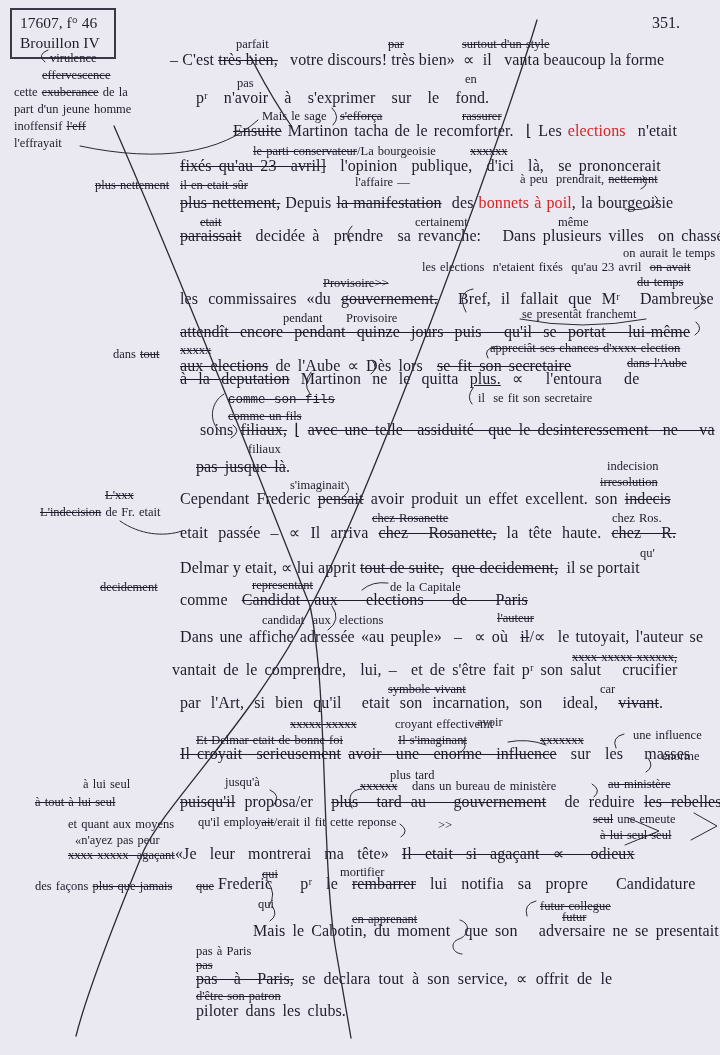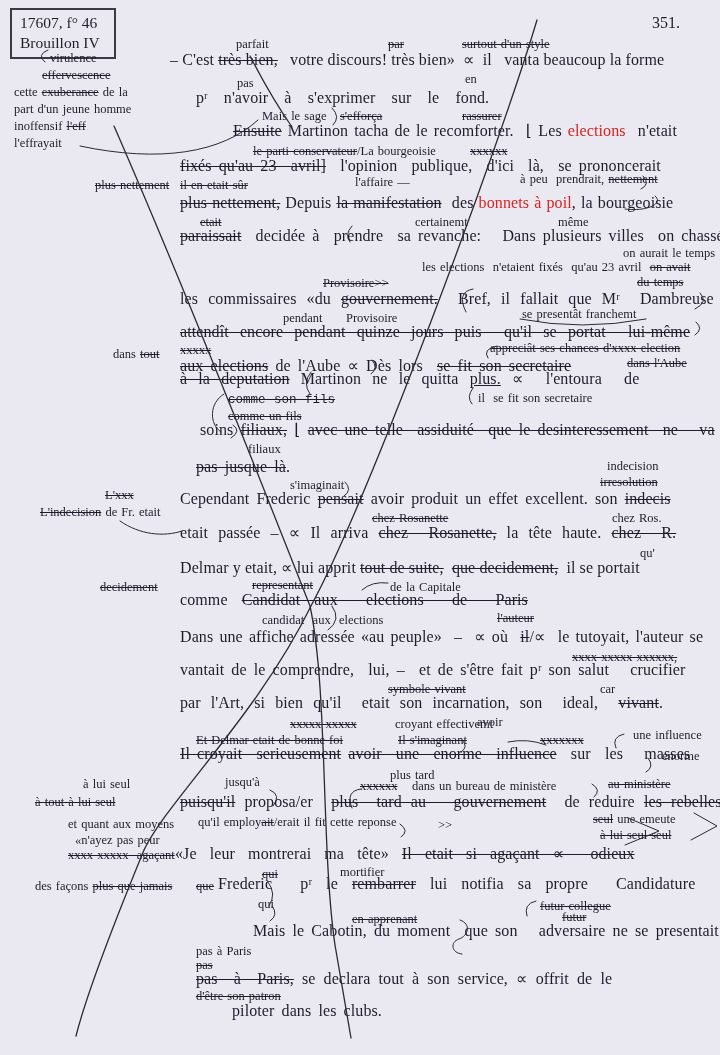--- a/index.html
+++ b/index.html
@@ -95,21 +95,21 @@
       <div class="frag fs" style="left: 640px; top: 546px;"><span>qu'</span></div>
       <div class="frag fm" style="left: 180px; top: 559px; word-spacing: 0px;"><span>Delmar y etait, ∝ lui apprit </span><span class="st">tout de suite,</span><span>  </span><span class="st">que decidement,</span><span>  il se portait</span></div>
       <div class="frag fs" style="left: 100px; top: 580px;"><span class="st">decidement</span></div>
       <div class="frag fs" style="left: 252px; top: 578px;"><span class="st">representant</span></div>
       <div class="frag fs" style="left: 390px; top: 580px;"><span>de la Capitale</span></div>
       <div class="frag fm" style="left: 180px; top: 591px; word-spacing: 10px;"><span>comme </span><span class="st">Candidat aux  elections  de  Paris</span></div>
       <div class="frag fs" style="left: 262px; top: 613px;"><span>candidat  aux  elections</span></div>
       <div class="frag fs" style="left: 497px; top: 611px;"><span class="st">l'auteur</span></div>
       <div class="frag fm" style="left: 180px; top: 628px; word-spacing: 2px;"><span>Dans une affiche adressée «au peuple»  –  ∝ où  </span><span class="st">il</span><span>/∝  le tutoyait, l'auteur se</span></div>
       <div class="frag fs" style="left: 572px; top: 650px;"><span class="st">xxxx xxxxx xxxxxx,</span></div>
-      <div class="frag fm" style="left: 180px; top: 661px; word-spacing: 3px;"><span>vantait de le comprendre,  lui, –  et de s'être fait pʳ son salut   crucifier</span></div>
+      <div class="frag fm" style="left: 172px; top: 661px; word-spacing: 3px;"><span>vantait de le comprendre,  lui, –  et de s'être fait pʳ son salut   crucifier</span></div>
       <div class="frag fs" style="left: 388px; top: 682px;"><span class="st">symbole vivant</span></div>
       <div class="frag fs" style="left: 600px; top: 682px;"><span>car</span></div>
       <div class="frag fm" style="left: 180px; top: 694px; word-spacing: 6px;"><span>par l'Art, si bien qu'il  etait son incarnation, son  ideal,  </span><span class="st">vivant</span><span>.</span></div>
       <div class="frag fs" style="left: 290px; top: 717px;"><span class="st">xxxxx xxxxx</span></div>
       <div class="frag fs" style="left: 395px; top: 717px;"><span>croyant effectivemt</span></div>
       <div class="frag fs" style="left: 196px; top: 733px;"><span class="st">Et Delmar etait de bonne foi</span></div>
       <div class="frag fs" style="left: 398px; top: 733px;"><span class="st">Il s'imaginant</span></div>
       <div class="frag fs" style="left: 477px; top: 715px;"><span>avoir</span></div>
       <div class="frag fs" style="left: 540px; top: 733px;"><span class="st">xxxxxxx</span></div>
       <div class="frag fs" style="left: 633px; top: 728px;"><span>une influence</span></div>
@@ -138,21 +138,21 @@
       <div class="frag fm" style="left: 218px; top: 875px; word-spacing: 10px;"><span>Frederic  pʳ le </span><span class="st">rembarrer</span><span> lui notifia sa propre  Candidature</span></div>
       <div class="frag fs" style="left: 258px; top: 897px;"><span>qui</span></div>
       <div class="frag fs" style="left: 540px; top: 899px;"><span class="st">futur collegue</span></div>
       <div class="frag fs" style="left: 352px; top: 912px;"><span class="st">en apprenant</span></div>
       <div class="frag fs" style="left: 562px; top: 910px;"><span class="st">futur</span></div>
       <div class="frag fm" style="left: 253px; top: 922px; word-spacing: 3px;"><span>Mais le Cabotin, du moment  que son   adversaire ne se presentait</span></div>
       <div class="frag fs" style="left: 196px; top: 944px;"><span>pas à Paris</span></div>
       <div class="frag fs" style="left: 196px; top: 958px;"><span class="st">pas</span></div>
       <div class="frag fm" style="left: 196px; top: 970px; word-spacing: 4px;"><span class="st">pas  à  Paris,</span><span> se declara tout à son service, ∝ offrit de le</span></div>
       <div class="frag fs" style="left: 196px; top: 989px;"><span class="st">d'être son patron</span></div>
-      <div class="frag fm" style="left: 196px; top: 1002px; margin-left: 36px;"><span>piloter dans les clubs.</span></div>
+      <div class="frag fm" style="left: 196px; top: 1002px;"><span>piloter dans les clubs.</span></div>
     </div>
 
   <svg id="strokes" width="720" height="1055" viewBox="0 0 720 1055">
       <path d="M114,126 C190,300 284,540 310,606 C328,690 321,850 335,945 L351,1038" stroke-width="1.3"></path>
       <path d="M537,20 C498,150 368,500 312,604 C258,715 168,800 144,850 C112,928 85,1000 76,1036" stroke-width="1.3"></path>
       <path d="M250,56 C265,85 280,110 292,127" stroke-width="1.2"></path>
       <path d="M80,146 C160,163 222,153 258,120" stroke-width="1"></path>
       <path d="M48,50 q-12,5 -3,12" stroke-width="1"></path>
       <path d="M332,108 q9,9 1,17" stroke-width="1"></path>
       <path d="M466,312 q-10,-20 7,-23" stroke-width="1"></path>

